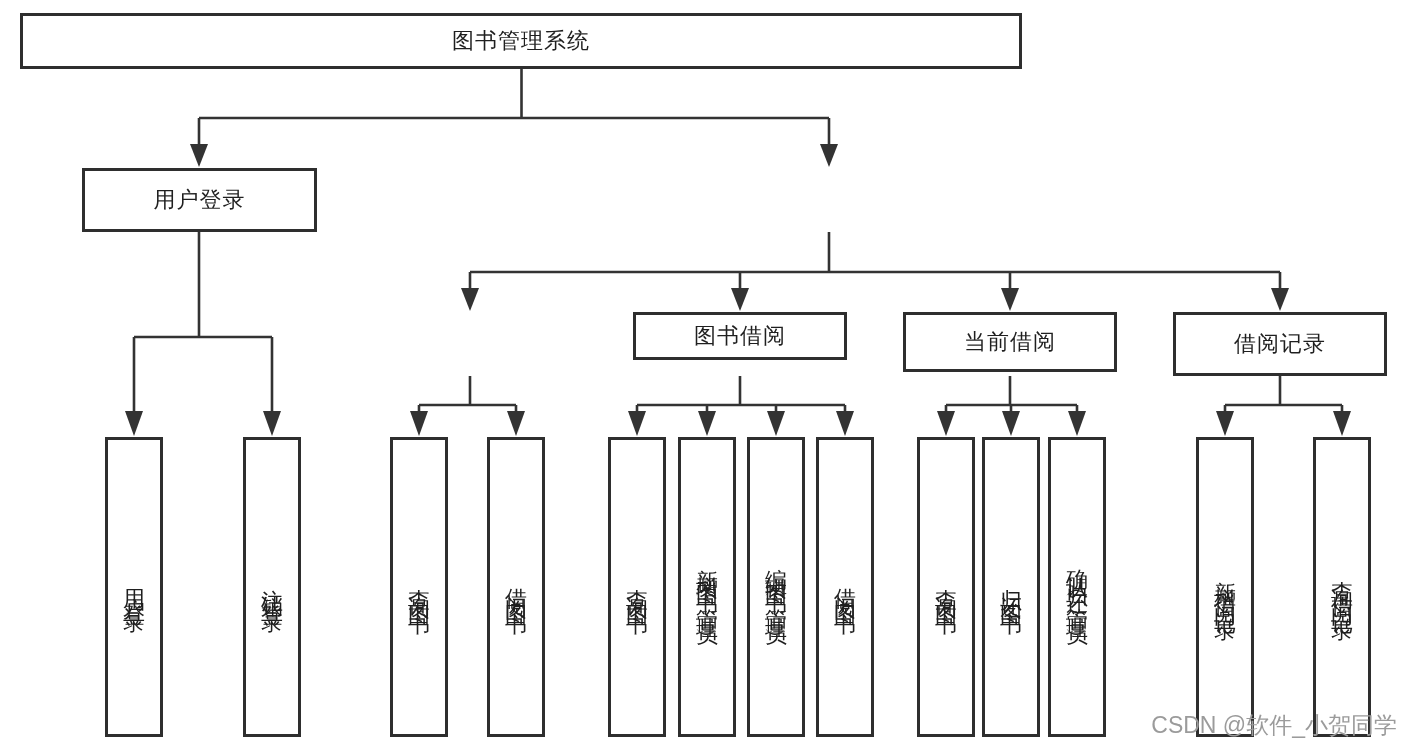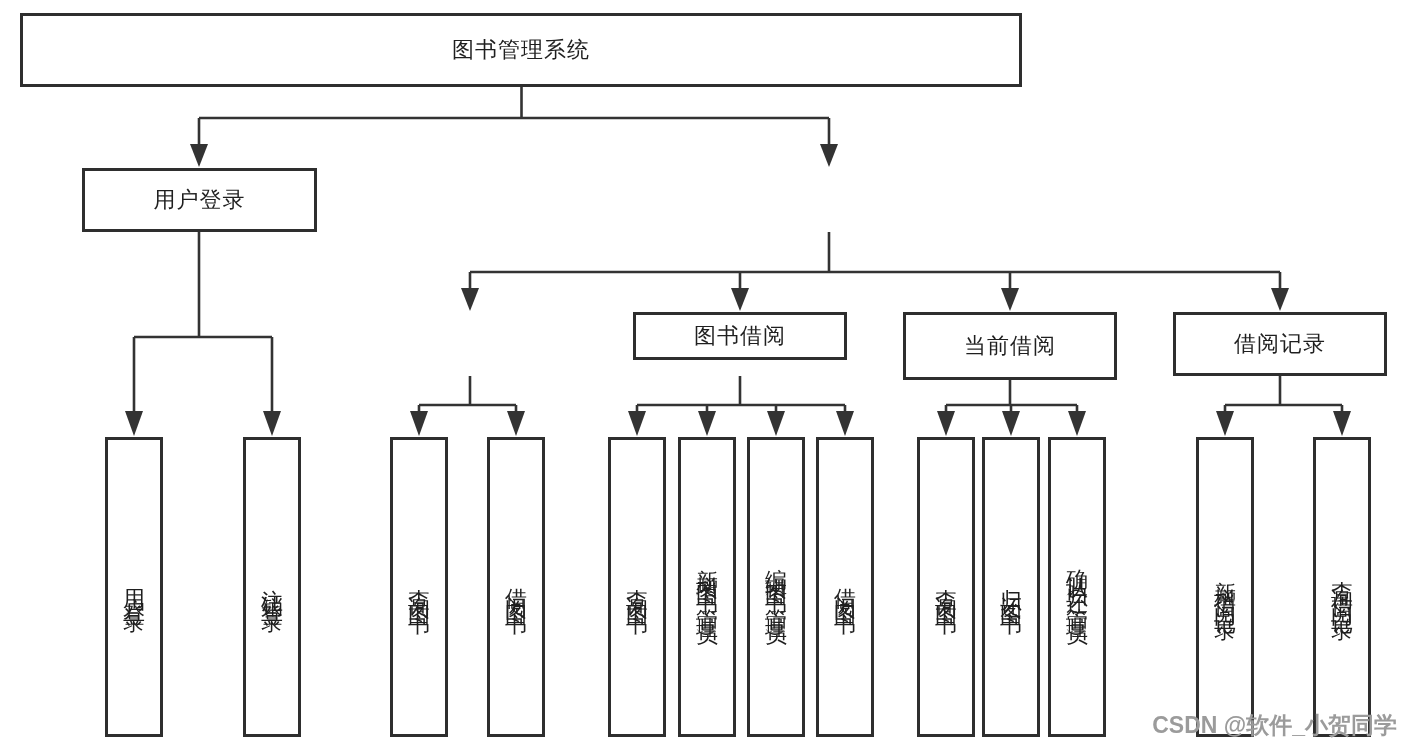--- a/index.html
+++ b/index.html
@@ -43,21 +43,20 @@
     line-height:1;
     white-space:nowrap;
   }
   #watermark{
     position:absolute;
     right:8px;bottom:6px;
     font-size:23px;
     color:var(--watermark);
     z-index:5;
     white-space:nowrap;
-    font-weight:bold;
   }
 </style>
 </head>
 <body>
 
 <div id="canvas">
 
   <svg id="wires" viewBox="0 0 1405 747" xmlns="http://www.w3.org/2000/svg">
 
     <path class="ln" d="M521.5 69 V118 M199 118 H829 M199 118 V148 M829 118 V148"></path>
@@ -87,32 +86,32 @@
     <path class="ln" d="M1010 376 V405 M946 405 H1077 M946 405 V416 M1011 405 V416 M1077 405 V416"></path>
     <path class="tri" d="M937 411 L955 411 L946 436 Z"></path>
     <path class="tri" d="M1002 411 L1020 411 L1011 436 Z"></path>
     <path class="tri" d="M1068 411 L1086 411 L1077 436 Z"></path>
 
     <path class="ln" d="M1280 376 V405 M1225 405 H1342 M1225 405 V416 M1342 405 V416"></path>
     <path class="tri" d="M1216 411 L1234 411 L1225 436 Z"></path>
     <path class="tri" d="M1333 411 L1351 411 L1342 436 Z"></path>
   </svg>
 
-  <div class="box h" style="left:20px;top:13px;width:1002px;height:74px">
+  <div class="box h" style="left:20px;top:13px;width:1002px;height:56px">
     <span>图书管理系统</span>
   </div>
 
   <div class="box h" style="left:82px;top:168px;width:235px;height:64px">
     <span>用户登录</span>
   </div>
 
   <div class="box h" style="left:633px;top:312px;width:214px;height:48px">
     <span>图书借阅</span>
   </div>
-  <div class="box h" style="left:903px;top:312px;width:214px;height:68px">
+  <div class="box h" style="left:903px;top:312px;width:214px;height:60px">
     <span>当前借阅</span>
   </div>
   <div class="box h" style="left:1173px;top:312px;width:214px;height:64px">
     <span>借阅记录</span>
   </div>
 
   <div class="box v" style="left:105px">
     <span>用户登录</span>
   </div>
   <div class="box v" style="left:243px">

